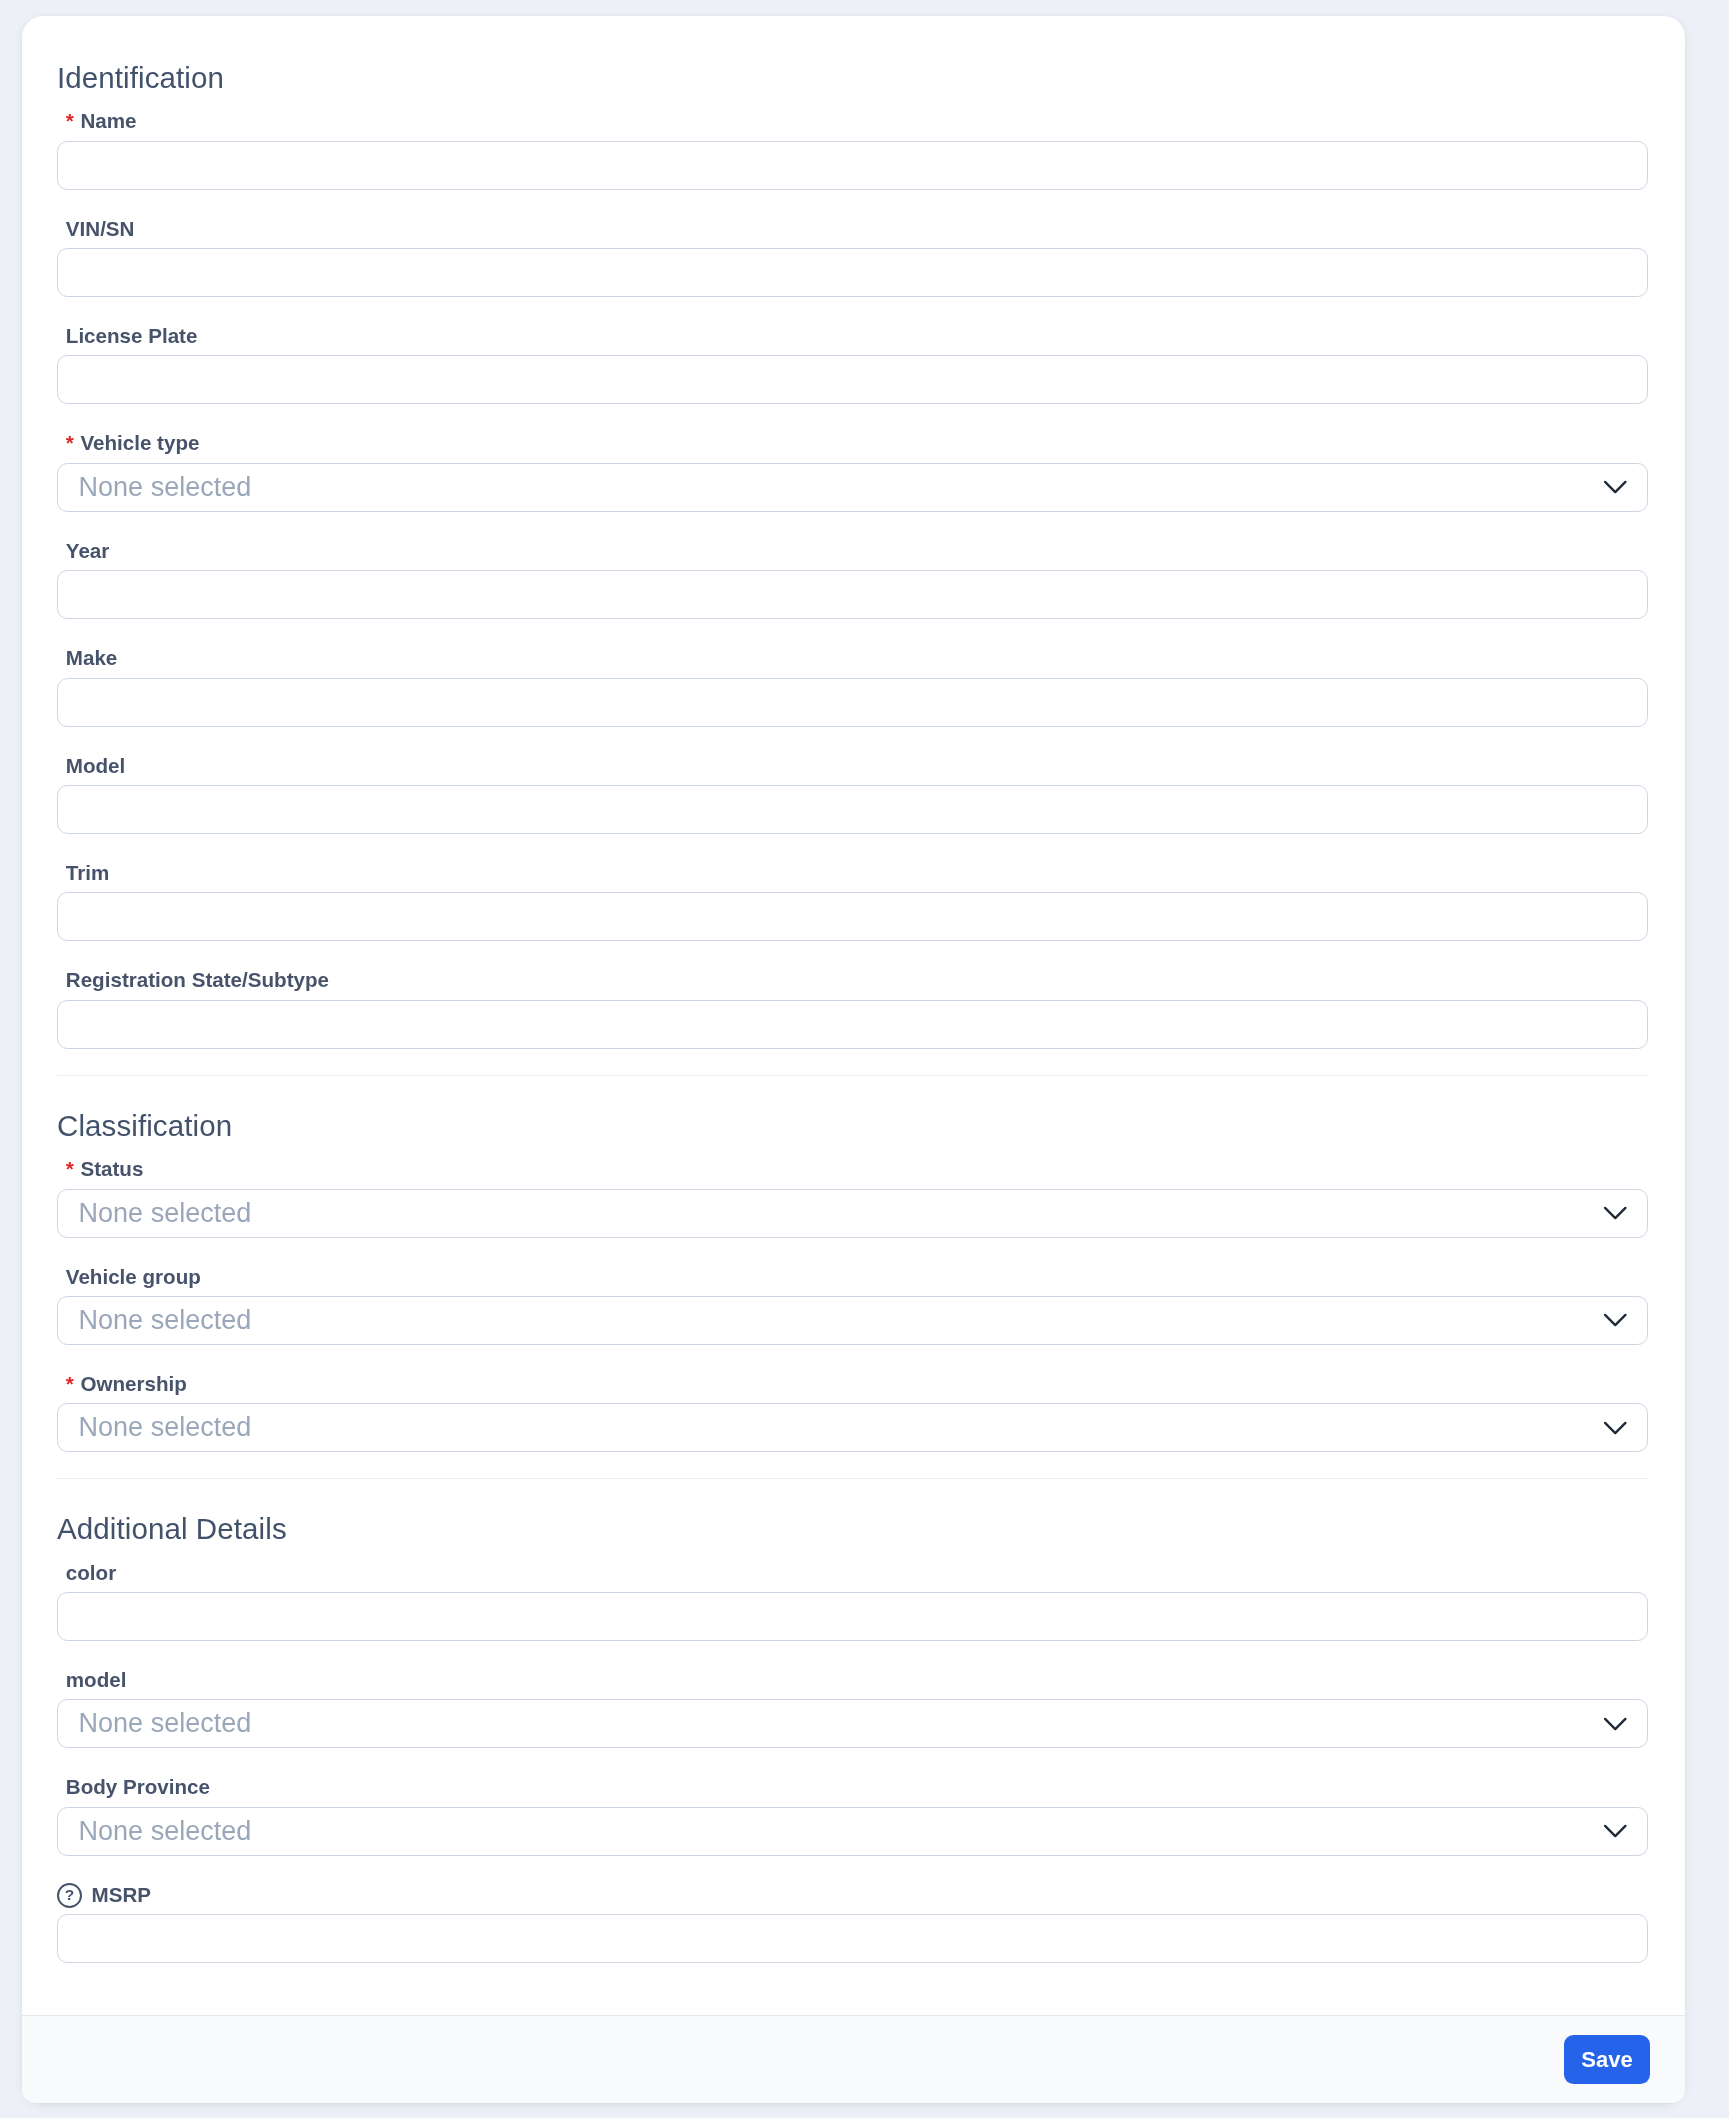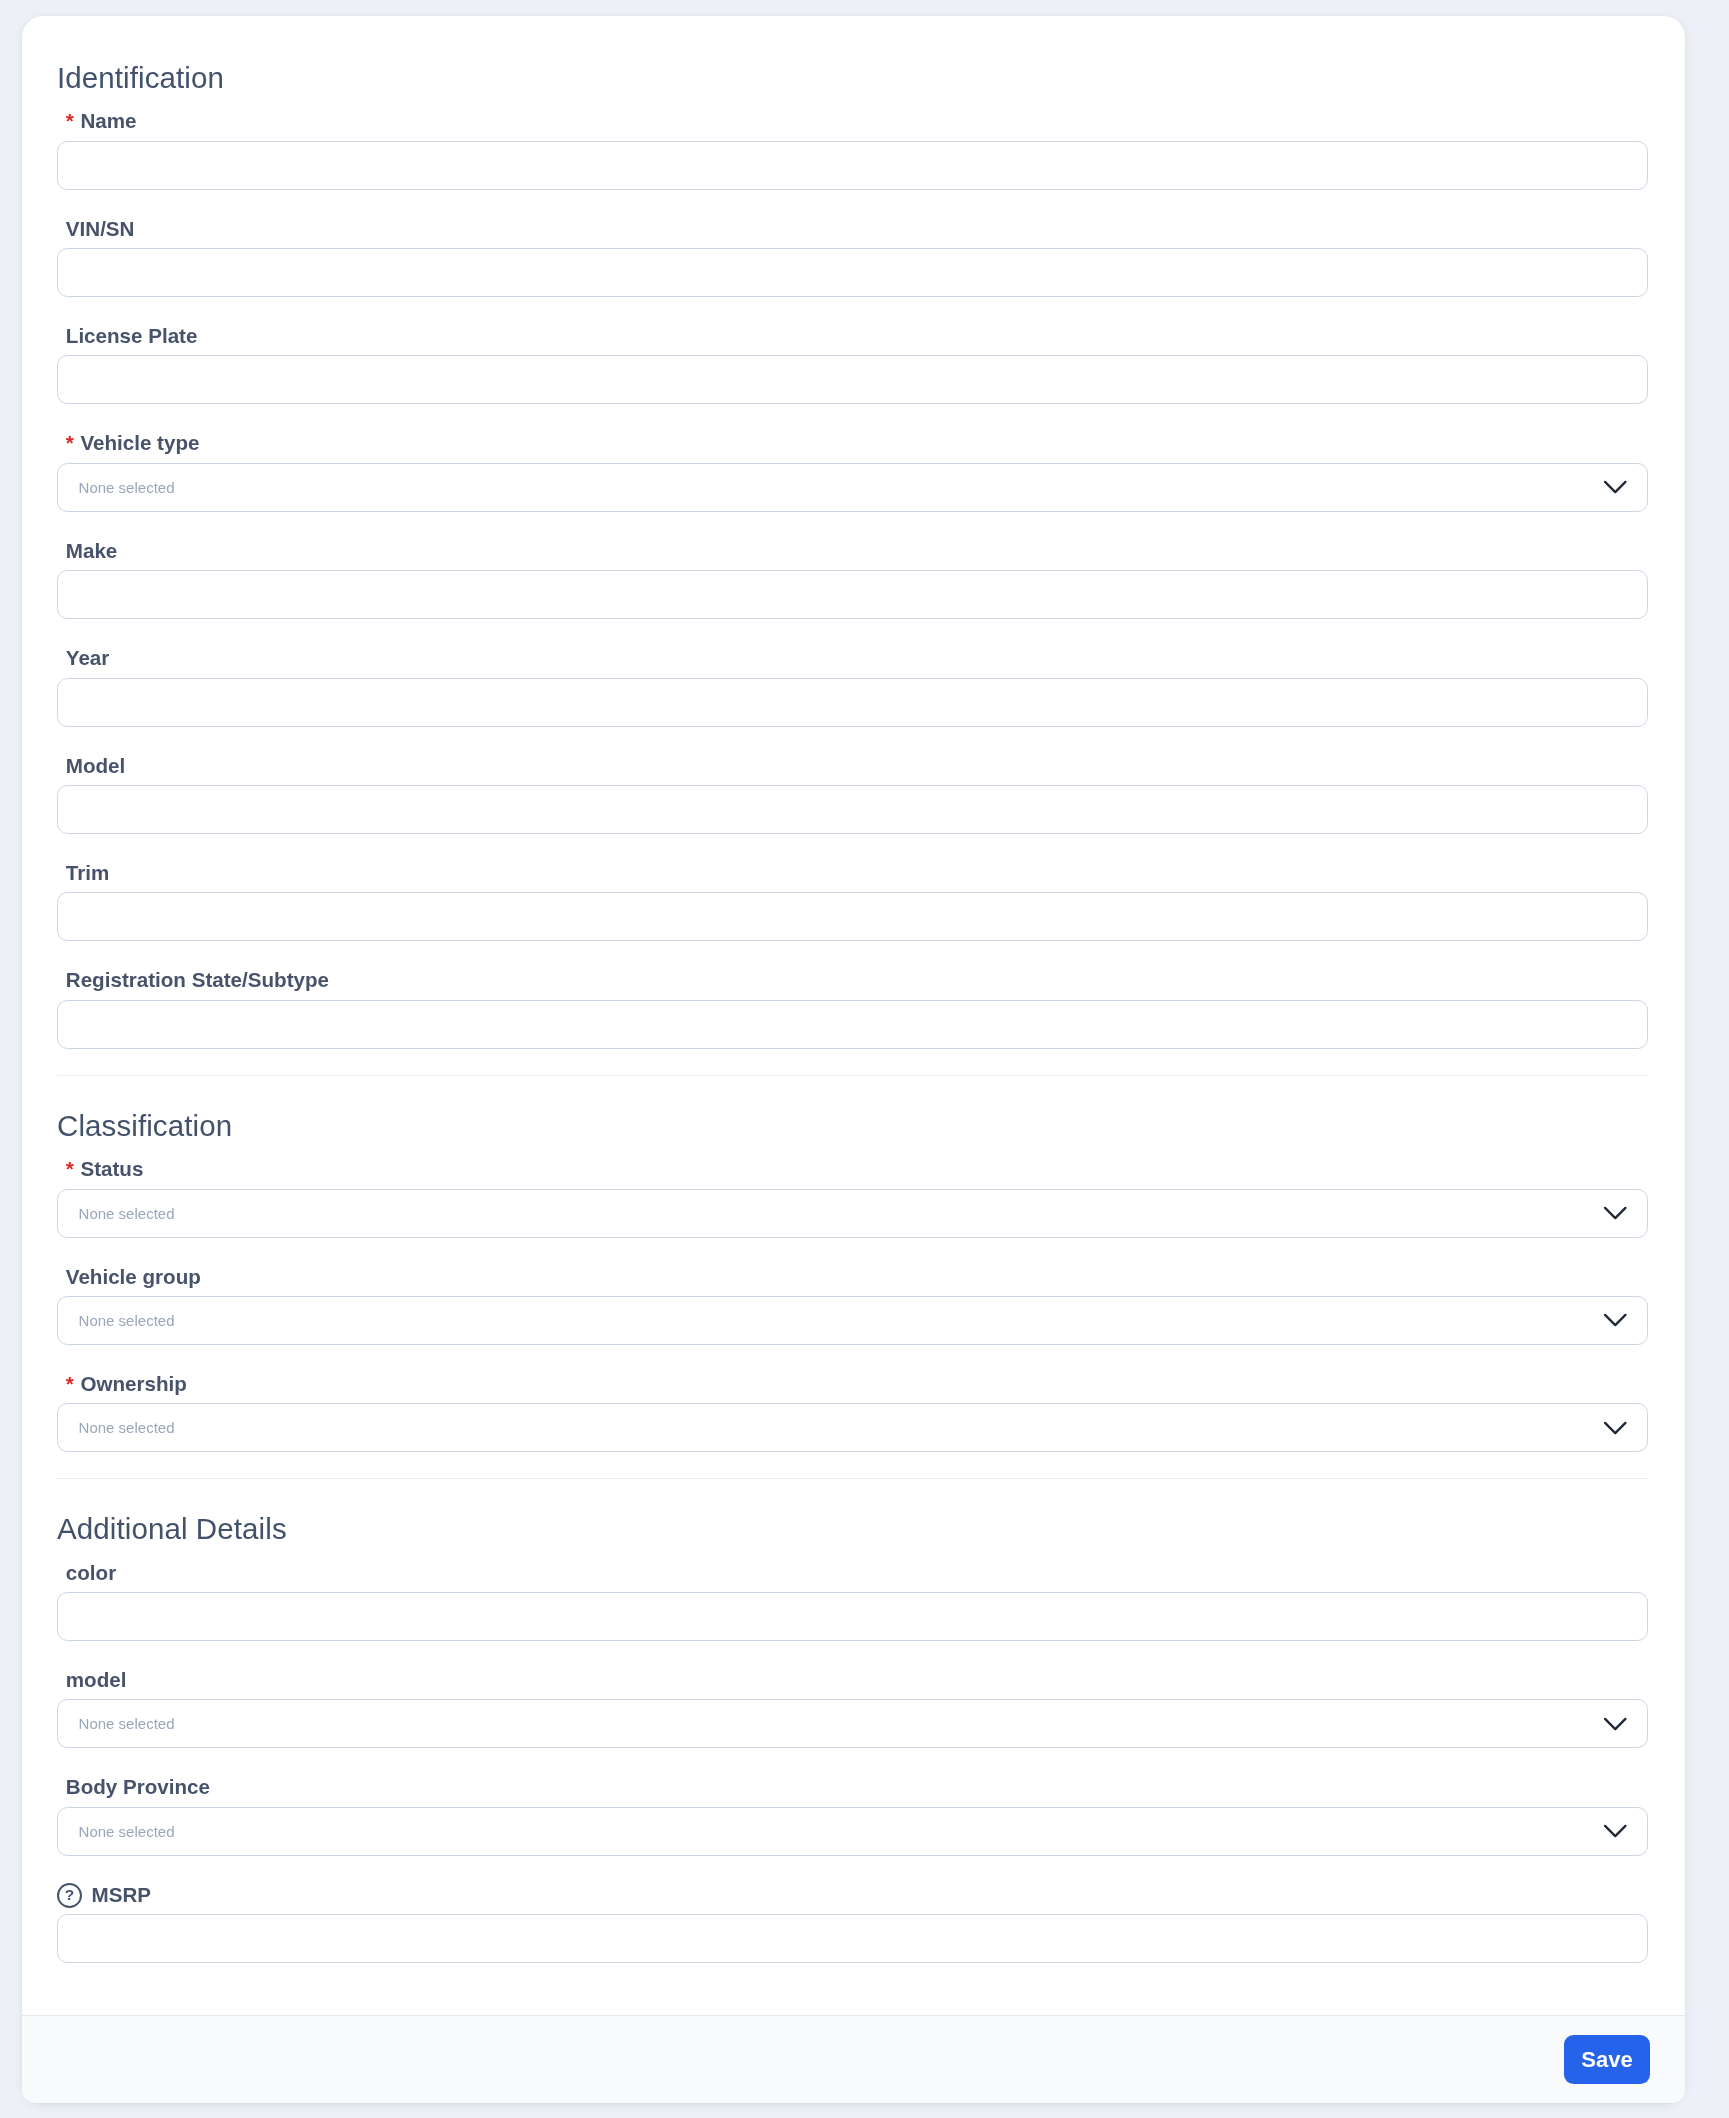--- a/index.html
+++ b/index.html
@@ -81,21 +81,21 @@
   .select {
     display: flex; align-items: center; justify-content: space-between;
     width: 100%; height: 49px;
     border: 1.5px solid var(--border);
     border-radius: 10.3px;
     background: #fff;
     padding: 0 19px 0 20.6px;
     cursor: pointer;
   }
   .select .placeholder {
-    font-size: 15px; color: var(--placeholder);
+    font-size: 27px; color: var(--placeholder);
   }
   .select .chevron { width: 26.5px; height: 16px; flex: 0 0 auto; }
   .select .chevron path {
     fill: none; stroke: var(--chevron); stroke-width: 3.2;
     stroke-linecap: round; stroke-linejoin: round;
   }
   .card-footer {
     flex: 0 0 88px;
     background: var(--footer-bg);
     border-top: 1.5px solid #e5eaf0;
@@ -164,30 +164,30 @@
       <span class="placeholder">None selected</span>
       <svg class="chevron" viewBox="0 0 36 22">
         <path d="M4 4 L18 18 L32 4"></path>
       </svg>
     </div>
   </div>
 
   <div class="field">
     <div class="field-label">
 
+      <span class="label-text">Year</span>
+    </div>
+    <input class="text-input" type="text" style="">
+
+  </div>
+
+  <div class="field">
+    <div class="field-label">
+
       <span class="label-text">Make</span>
-    </div>
-    <input class="text-input" type="text" style="">
-
-  </div>
-
-  <div class="field">
-    <div class="field-label">
-
-      <span class="label-text">Year</span>
     </div>
     <input class="text-input" type="text" style="">
 
   </div>
 
   <div class="field">
     <div class="field-label">
 
       <span class="label-text">Model</span>
     </div>

